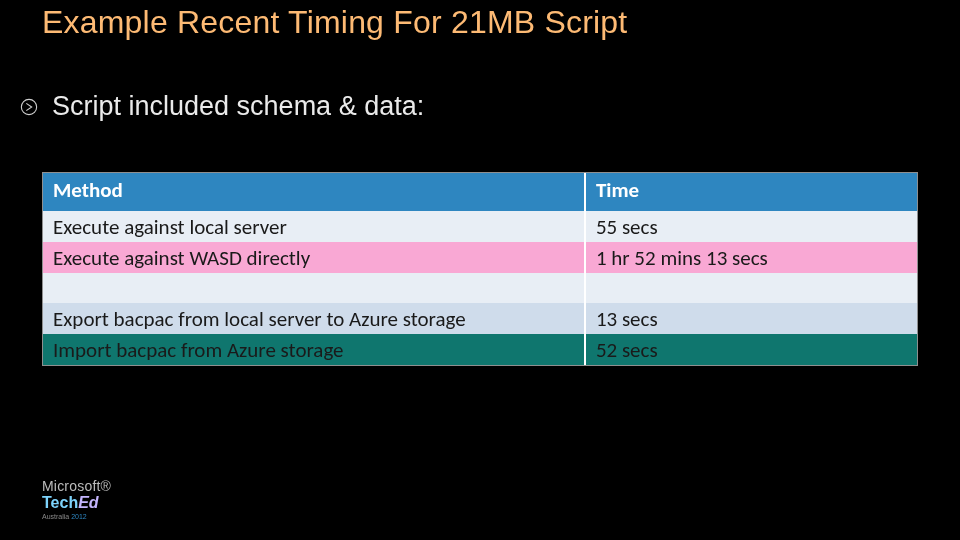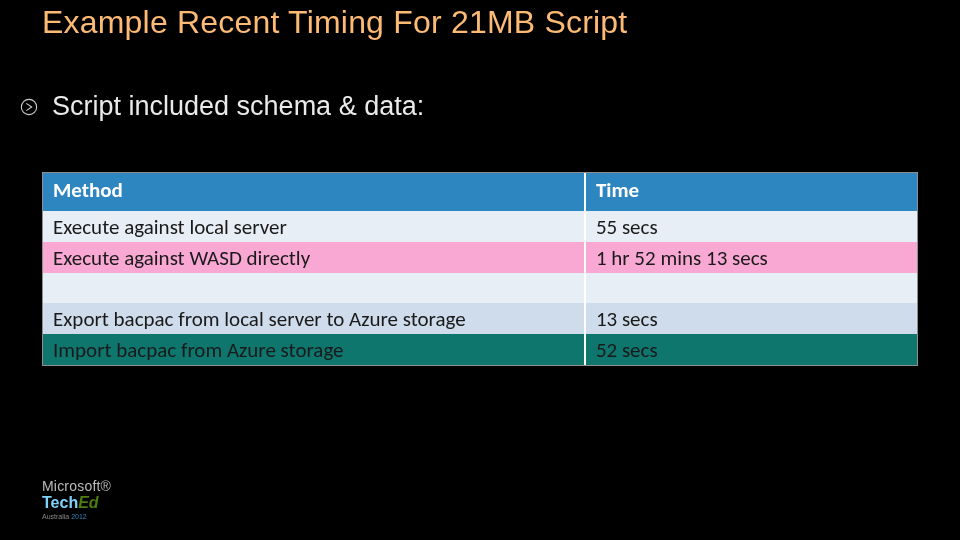--- a/index.html
+++ b/index.html
@@ -80,21 +80,21 @@
     font-weight: 400;
     letter-spacing: 0.2px;
     margin-bottom: 2px;
   }
   .footer .teched {
     font-size: 16px;
     font-weight: 600;
     color: #cfcfcf;
   }
   .footer .teched .tech { color: #7dd3fc; }
-  .footer .teched .ed { color: #4d7c0f; font-style: italic; font-weight: 700; }
+  .footer .teched .ed { color: #c4b5fd; font-style: italic; font-weight: 700; }
   .footer .aus {
     font-size: 7px;
     color: #8a8a8a;
     margin-top: 2px;
   }
   .footer .aus .yr { color: #2e86c0; }
 </style>
 </head>
 <body>
 

